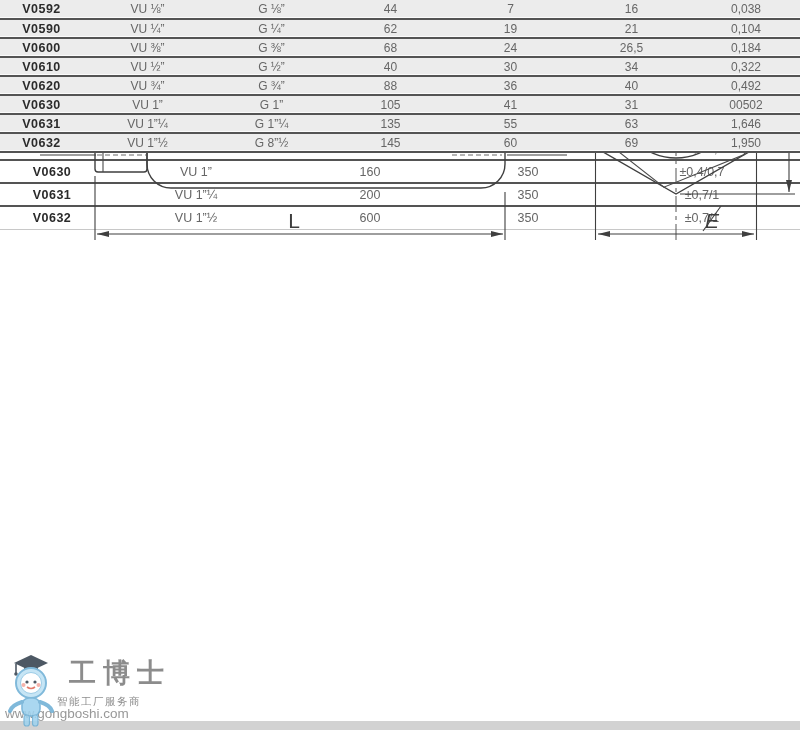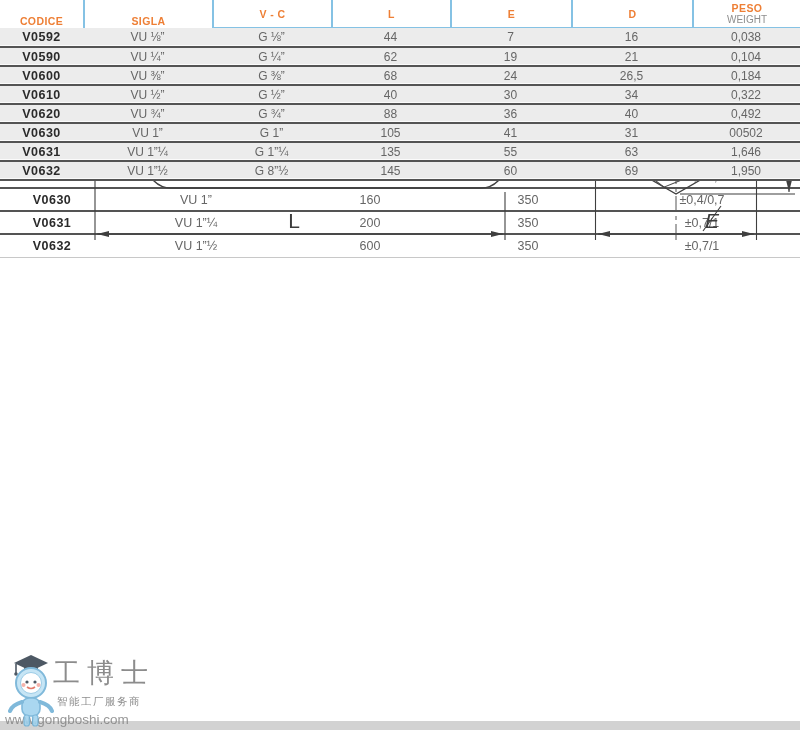--- a/index.html
+++ b/index.html
@@ -1,20 +1,20 @@
 <!DOCTYPE html>
 <html><head>
 <meta charset="utf-8">
 <style>
   * { margin:0; padding:0; box-sizing:border-box; }
   html,body { background:#fff; }
   body { font-family:"Liberation Sans", sans-serif; }
   .page { position:relative; width:800px; height:730px; background:#fff; overflow:hidden; }
 
-  table { border-collapse:collapse; table-layout:fixed; width:800px;margin-top:28px; }
+  table { border-collapse:collapse; table-layout:fixed; width:800px; }
 
   
   .t-top { position:absolute; top:0; left:0; }
   .t-top thead th { background:#e8e8e7; height:45px; vertical-align:top; padding-top:6px; font-weight:normal; }
   .h-it   { color:#ee7f35; font-size:10.5px; font-weight:700; letter-spacing:.4px; text-align:center; }
   .h-en   { color:#8e8e8e; font-size:10.5px; margin-top:1px; text-align:center; }
   .h-unit { color:#949494; font-size:9.5px;  margin-top:1px; text-align:center; }
   .t-top td { height:23px; text-align:center; font-size:12.5px; color:#666;
               border-bottom:2px solid #545454; background:#fff; }
   .t-top td.code, .t-bot td.code { font-weight:700; color:#2b2b2b; font-size:12.5px; letter-spacing:.5px; }
@@ -42,27 +42,27 @@
   .bh-unit  { color:#949494; font-size:10px; }
 
   .t-bot { position:absolute; top:553; left:0; }
   .t-bot td { height:19px; background:#ececec; border-bottom:2px solid #545454;
               box-shadow:inset 0 -1px 0 #fbfbfb; text-align:center; font-size:12px; color:#666; }
 
   .footer-band { position:absolute; top:721px; left:0; width:800px; height:9px; background:#d2d2d2; }
 
   
   .watermark { position:absolute; left:0; top:645px; width:190px; height:85px; pointer-events:none; }
-  .wm-brand { position:absolute; left:53px; top:10px; width:130px;
-              font-family:"Liberation Serif", serif; font-weight:400; font-size:27px;
+  .wm-brand { position:absolute; left:69px; top:10px; width:130px;
+              font-family:"Liberation Serif", serif; font-weight:700; font-size:27px;
               letter-spacing:7px; color:rgba(120,120,120,.85); white-space:nowrap; }
   .wm-tagline { position:absolute; left:57px; top:50px; font-size:10.5px; letter-spacing:1.5px;
                 color:rgba(130,130,130,.9); white-space:nowrap; }
   .wm-url { position:absolute; left:5px; top:61px; font-size:13.5px;
-            color:rgba(125,125,125,.8); white-space:nowrap; z-index:1;margin-top:6px; }
+            color:rgba(125,125,125,.8); white-space:nowrap; z-index:1; }
   .wm-mascot { position:absolute; left:8px; top:6px; z-index:2; }
 </style>
 </head>
 <body>
 
 <div class="page">
 
   <table class="t-top">
     <colgroup>
       <col style="width:104px">

